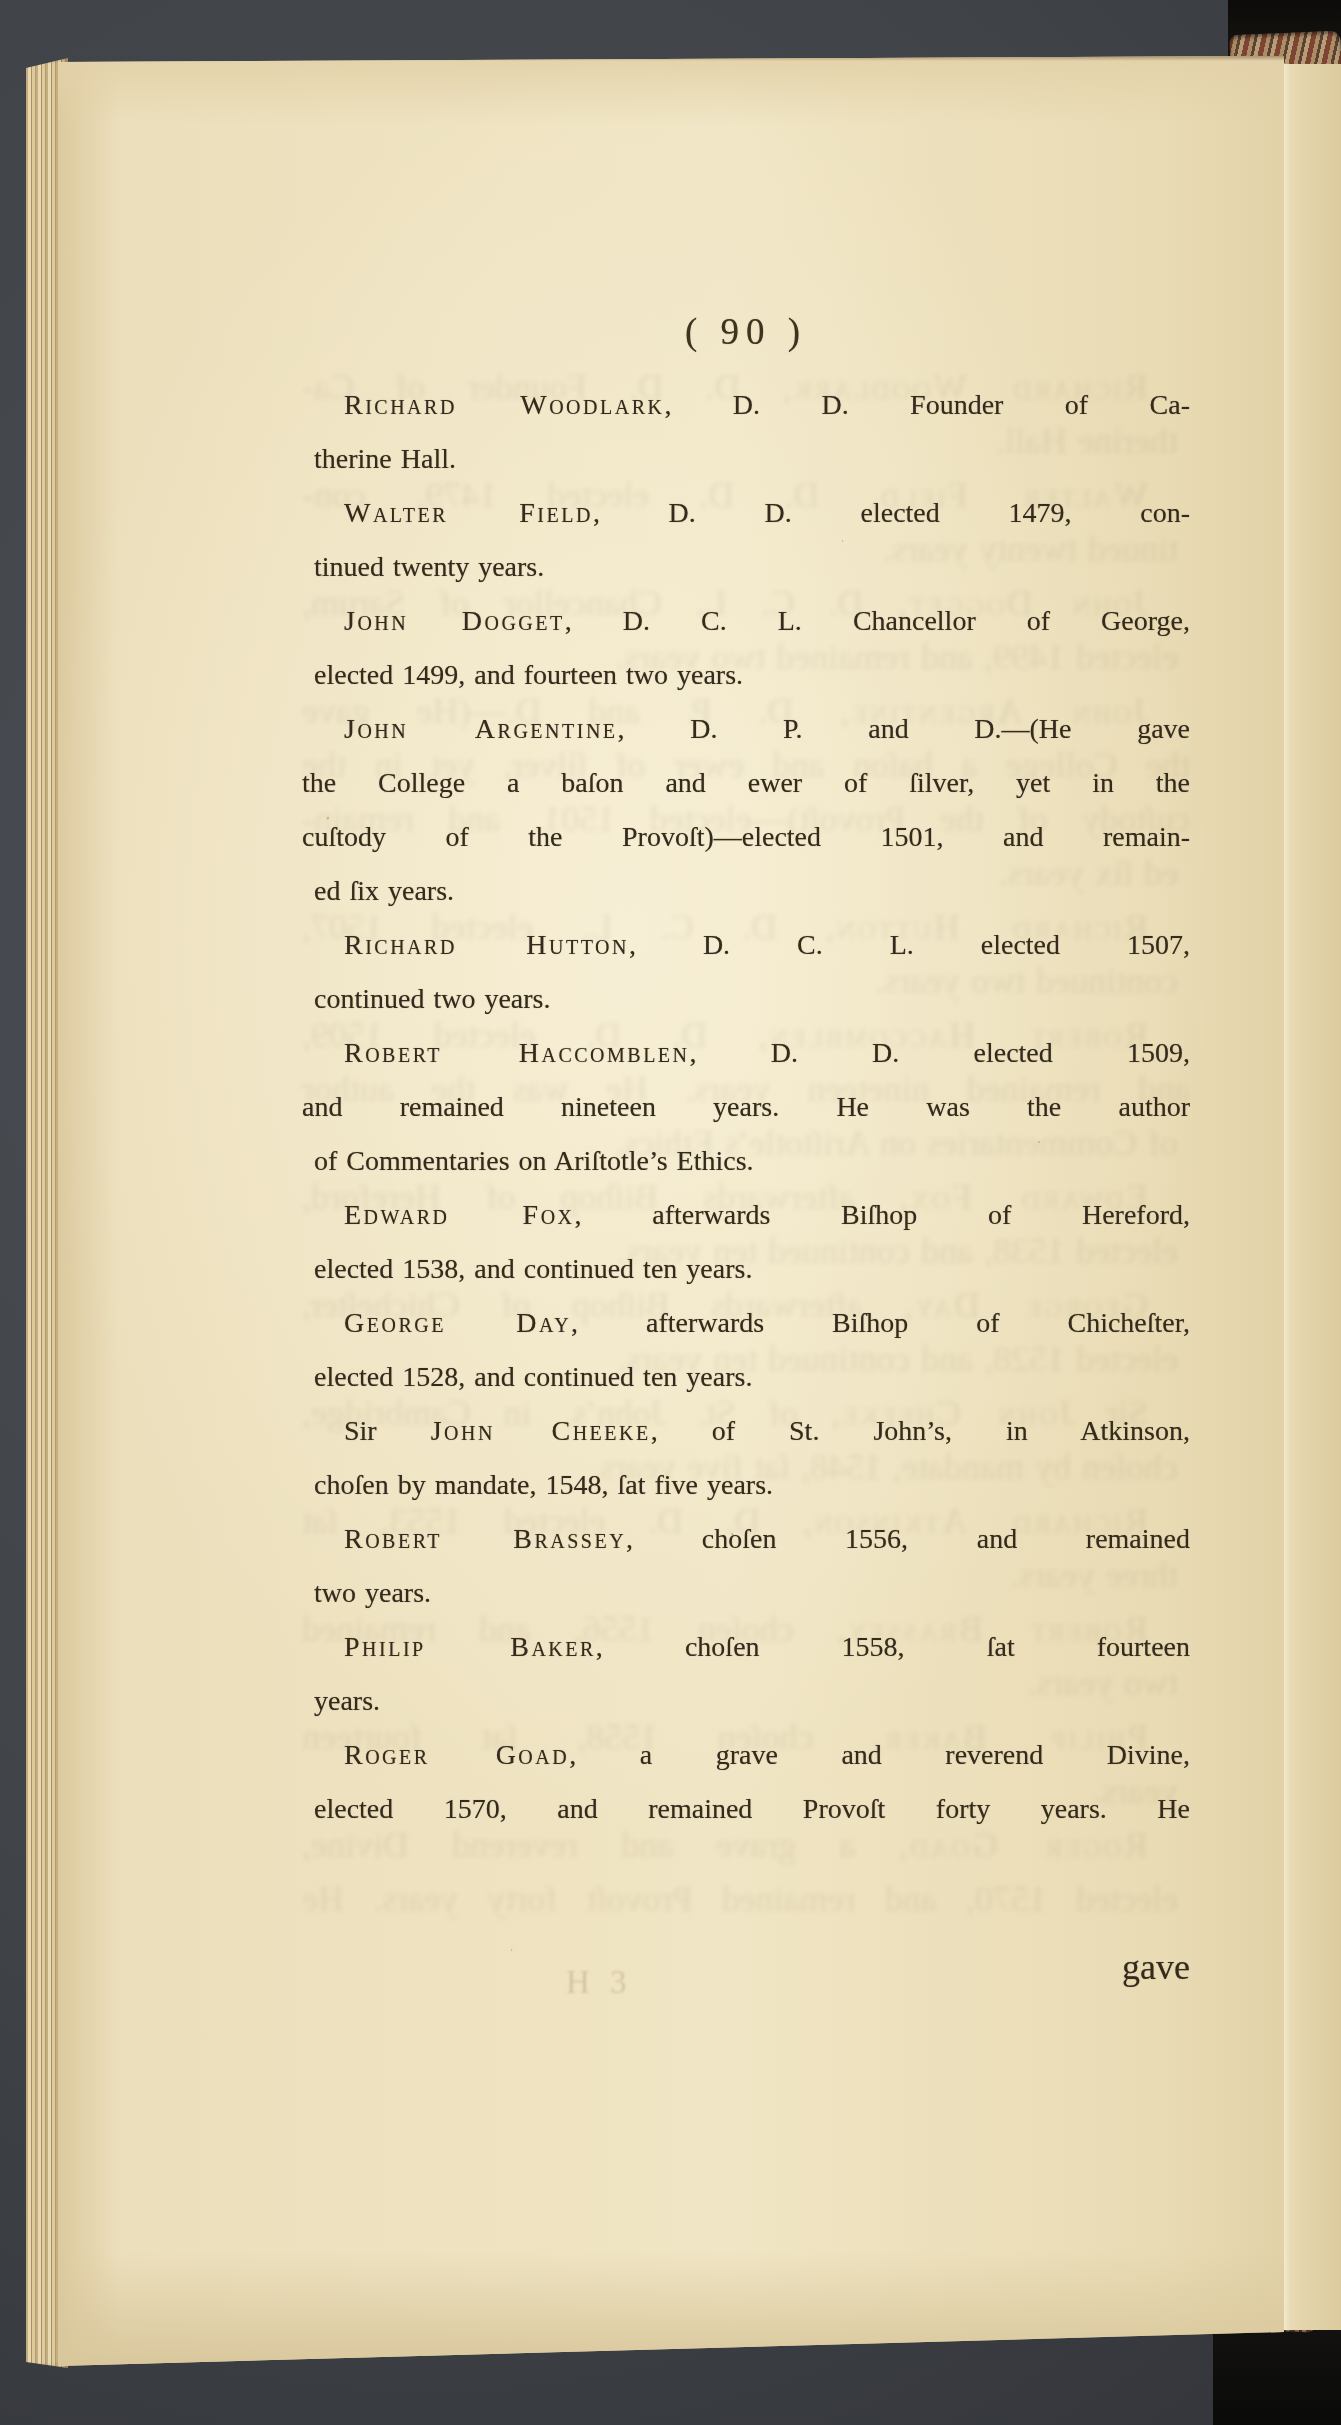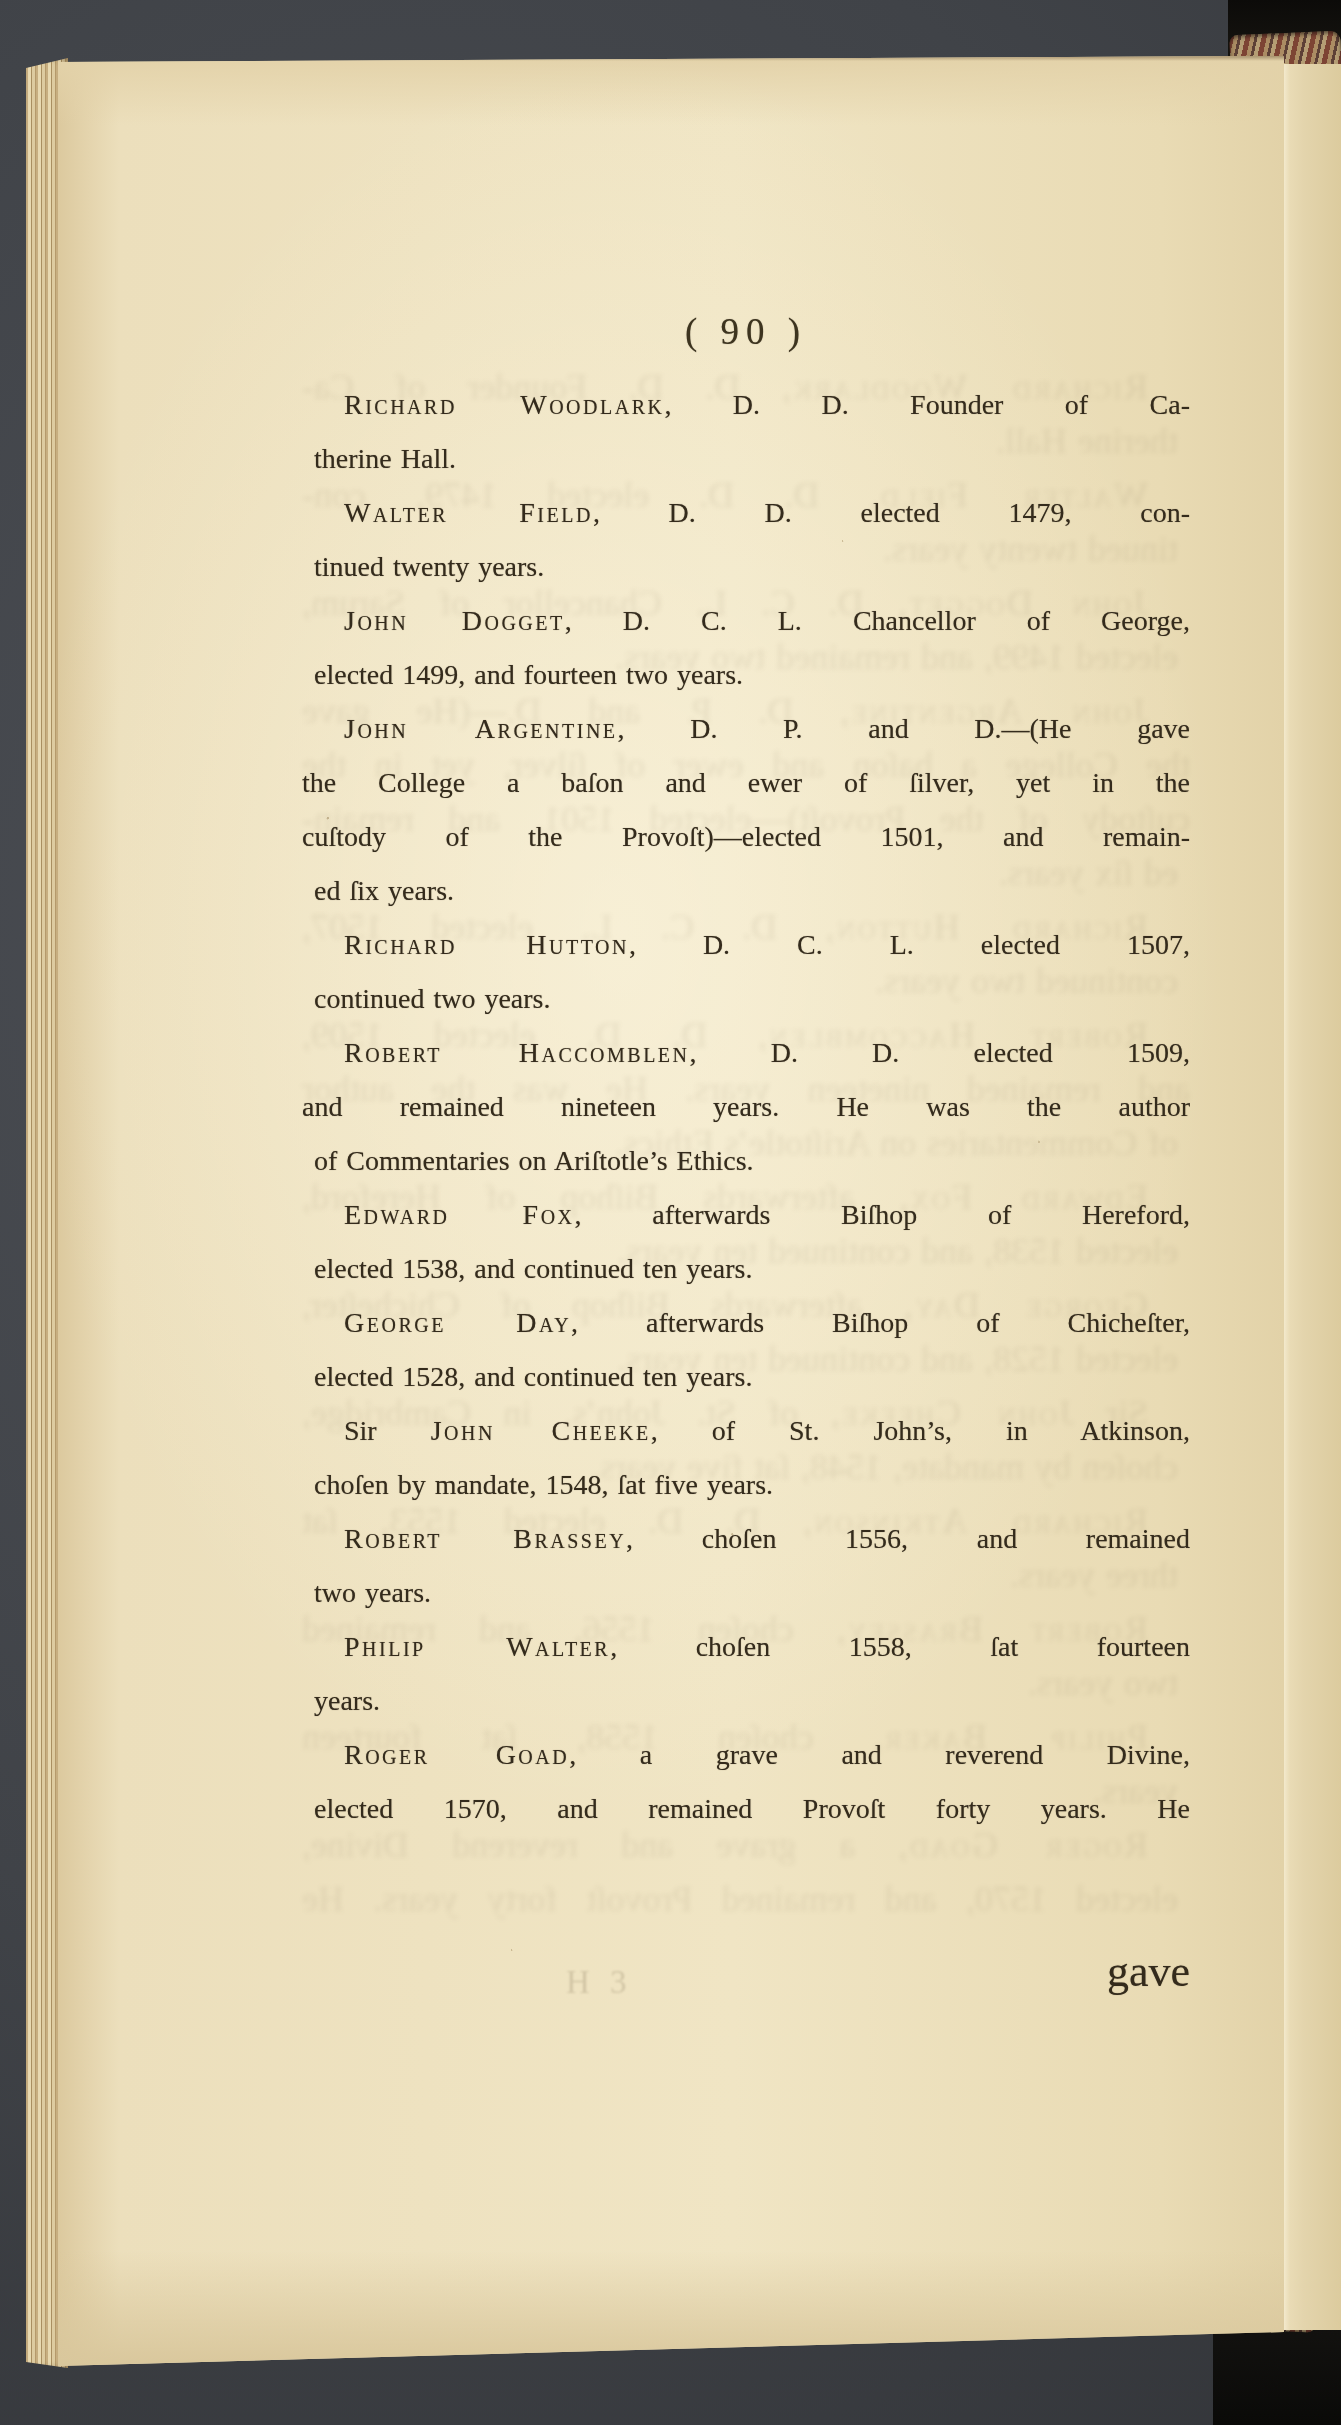--- a/index.html
+++ b/index.html
@@ -92,21 +92,21 @@
     position:absolute;left:244px;top:322px;width:888px;
     font-size:28px;line-height:54px;
   }
   .text-line{height:54px;overflow:hidden;text-align:justify;text-align-last:justify;word-spacing:2px;}
   .text-line.first{text-indent:42px;}
   .text-line.last{text-align-last:left;margin-left:12px;}
   .para.justify-last .text-line.last{text-align-last:justify;}
   .sc{font-variant:small-caps;letter-spacing:2.5px;}
   .catchword{
     position:absolute;left:244px;top:1890px;width:888px;
-    text-align:right;font-size:44px;
+    text-align:right;font-size:36px;
   }
   
   .page .flecks{
     position:absolute;inset:0;pointer-events:none;
     background-image:
       radial-gradient(circle 2px at 22% 33%, rgba(120,90,40,.35) 0 55%, transparent 65%),
       radial-gradient(circle 1.5px at 64% 21%, rgba(120,90,40,.3) 0 55%, transparent 65%),
       radial-gradient(circle 2px at 55% 64%, rgba(120,90,40,.3) 0 55%, transparent 65%),
       radial-gradient(circle 1.5px at 37% 82%, rgba(120,90,40,.3) 0 55%, transparent 65%),
       radial-gradient(circle 2px at 80% 47%, rgba(120,90,40,.25) 0 55%, transparent 65%);
@@ -230,21 +230,21 @@
         </div>
         <div class="para">
           <div class="text-line first"><span>Sir </span><span class="sc">John Cheeke</span><span>, of St. John’s, in Atkinson,</span></div>
           <div class="text-line last"><span>choſen by mandate, 1548, ſat five years.</span></div>
         </div>
         <div class="para">
           <div class="text-line first"><span class="sc">Robert Brassey</span><span>, choſen 1556, and remained</span></div>
           <div class="text-line last"><span>two years.</span></div>
         </div>
         <div class="para">
-          <div class="text-line first"><span class="sc">Philip Walter</span><span>, choſen 1558, ſat fourteen</span></div>
+          <div class="text-line first"><span class="sc">Philip Baker</span><span>, choſen 1558, ſat fourteen</span></div>
           <div class="text-line last"><span>years.</span></div>
         </div>
         <div class="para justify-last">
           <div class="text-line first"><span class="sc">Roger Goad</span><span>, a grave and reverend Divine,</span></div>
           <div class="text-line last"><span>elected 1570, and remained Provoſt forty years. He</span></div>
         </div>
       </div>
 
     <div class="catchword">gave</div>
   </div>

